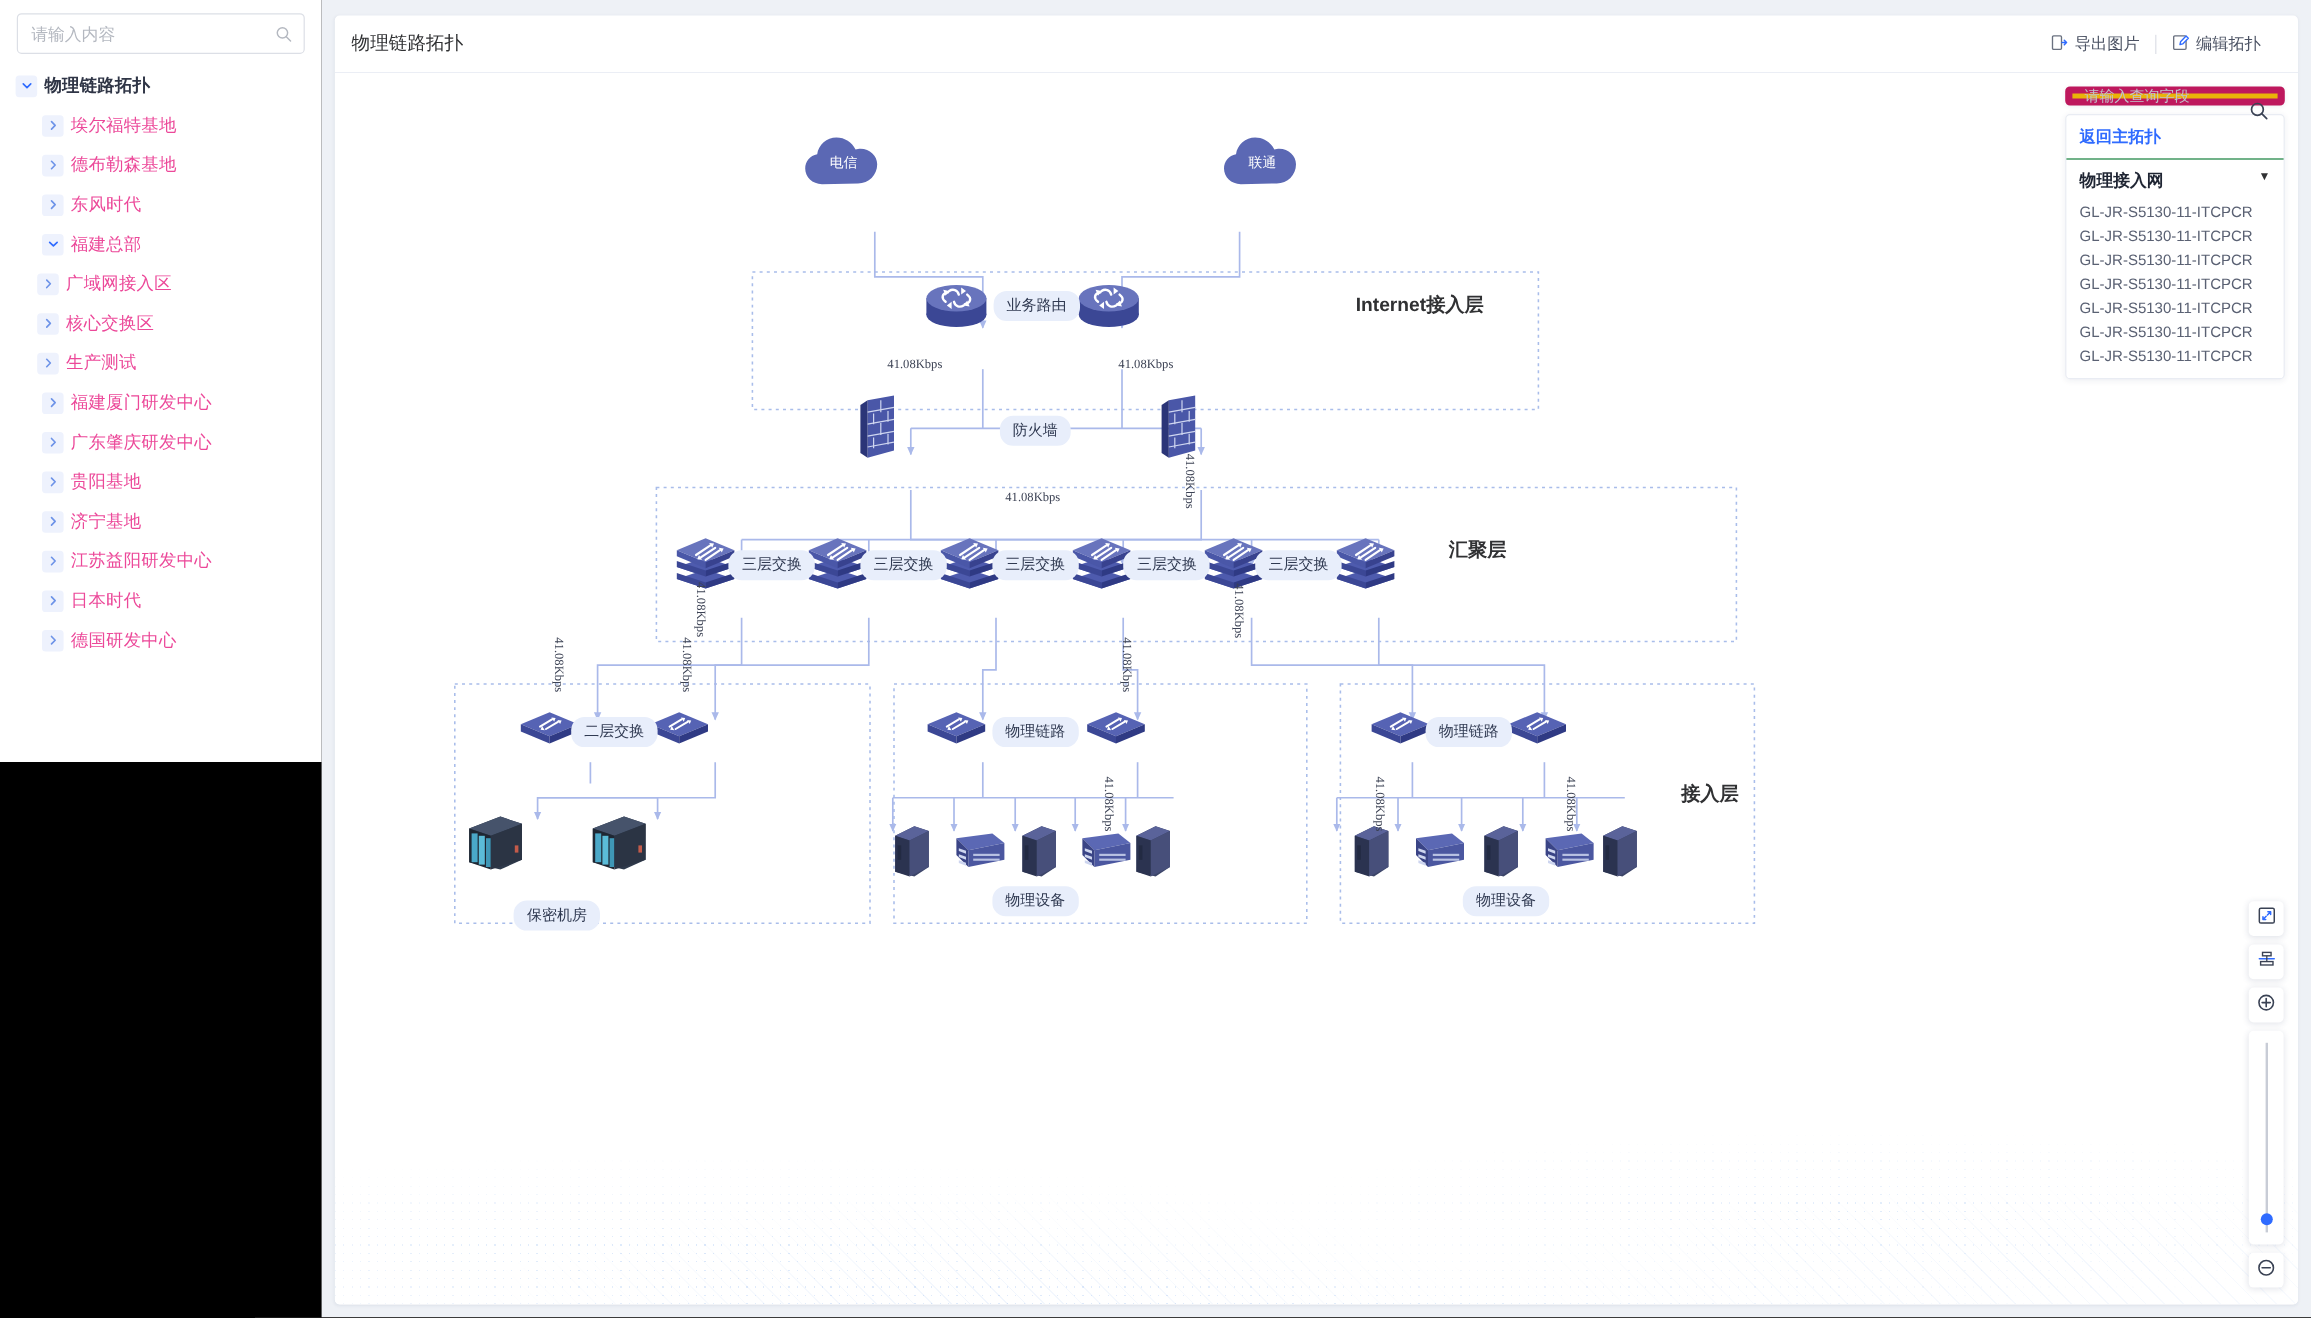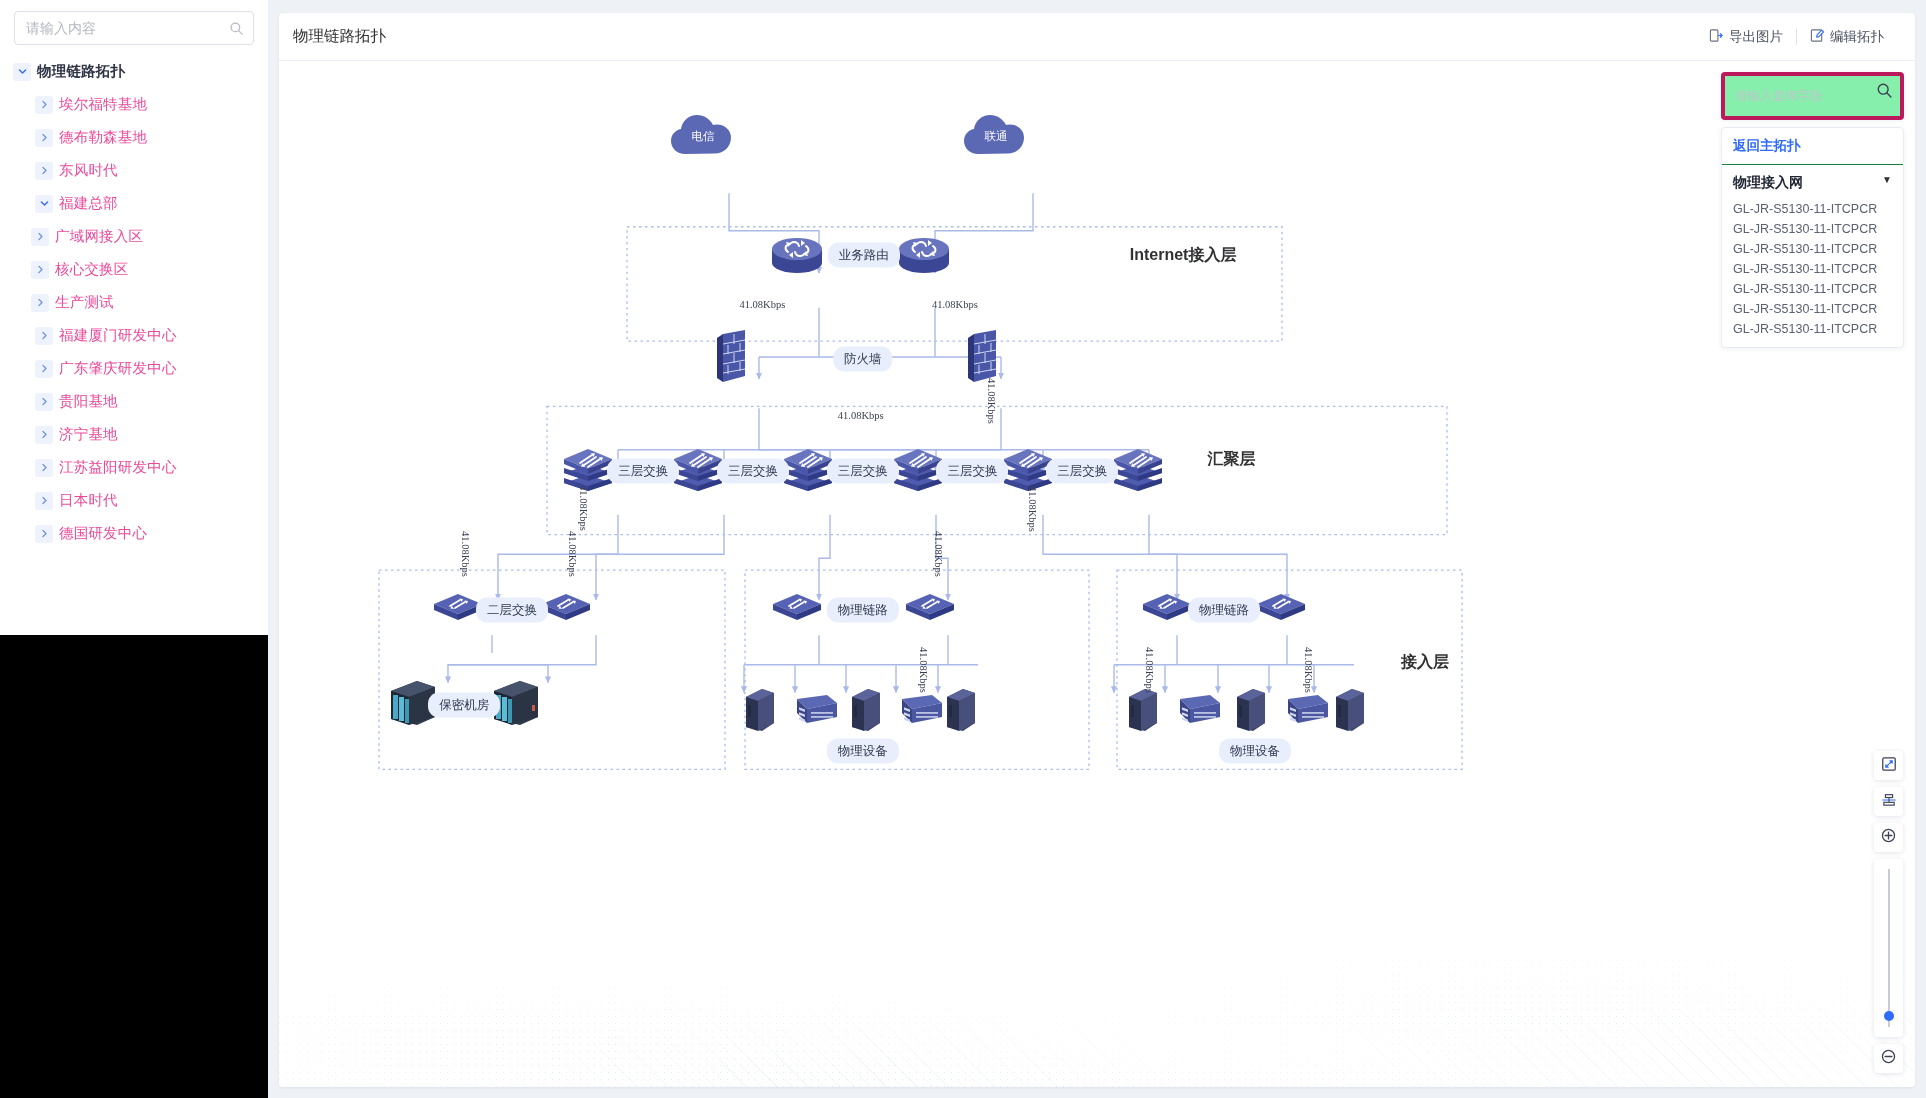--- a/index.html
+++ b/index.html
@@ -103,21 +103,21 @@
   .linklbl{
     position:absolute; transform:translate(-50%,-50%);
     font-size:10.5px; color:#3c4254; white-space:nowrap;
     font-family:"Liberation Serif","DejaVu Serif",serif;
   }
   .linklbl.vert{ transform:translate(-50%,-50%) rotate(90deg); }
 
   
   .rpanel{ position:absolute; right:11px; top:11px; width:183px; }
   .rsearch{
-    position:relative; height:48px; background:#86efac; border:4px solid #be185d;
+    position:relative; height:16px; background:#eab308; border:6px solid #be185d;
     border-radius:4px; display:flex; align-items:center; padding:0 30px 0 10px;
     box-shadow:0 1px 4px rgba(20,40,80,.07);
   }
   .rsearch input{
     border:none; outline:none; width:100%; font-size:12.5px; color:#606266; background:transparent;
     font-family:"Liberation Sans","DejaVu Sans",sans-serif;
   }
   .rsearch input::placeholder{ color:#c0c4cc; }
   .rsearch .mag{ position:absolute; right:7px; top:6px; }
   .rlist{
@@ -382,21 +382,21 @@
               <path d="M835 612 V640" fill="none" stroke="#aab9ea" stroke-width="1.4" marker-end="url(#ar)"></path>
               <path d="M886 612 V640" fill="none" stroke="#aab9ea" stroke-width="1.4" marker-end="url(#ar)"></path>
               <path d="M939 612 V640" fill="none" stroke="#aab9ea" stroke-width="1.4" marker-end="url(#ar)"></path>
               <path d="M990 612 V640" fill="none" stroke="#aab9ea" stroke-width="1.4" marker-end="url(#ar)"></path>
               <path d="M1035 612 V640" fill="none" stroke="#aab9ea" stroke-width="1.4" marker-end="url(#ar)"></path>
             </svg>
         <div class="node" style="left: 424.35px; top: 75.96px;"><svg width="72" height="50" viewBox="0 0 72 50">
                 <path d="M18 44c-8 0-14-6-14-13 0-6 4-11 10-12 1-8 8-14 16-14 7 0 13 4 16 10 1-.4 3-.6 4-.6 8 0 14 6 14 13 0 9-7 16-16 16z" fill="#5b68b4"></path>
                 <text x="36" y="30" text-anchor="middle" font-size="11.5" fill="#ffffff" font-family="Liberation Sans, sans-serif">电信</text>
               </svg></div>
-            <div class="node" style="left: 717px; top: 75.96px;"><svg width="72" height="50" viewBox="0 0 72 50">
+            <div class="node" style="left: 773px; top: 75.96px;"><svg width="72" height="50" viewBox="0 0 72 50">
                 <path d="M18 44c-8 0-14-6-14-13 0-6 4-11 10-12 1-8 8-14 16-14 7 0 13 4 16 10 1-.4 3-.6 4-.6 8 0 14 6 14 13 0 9-7 16-16 16z" fill="#5b68b4"></path>
                 <text x="36" y="30" text-anchor="middle" font-size="11.5" fill="#ffffff" font-family="Liberation Sans, sans-serif">联通</text>
               </svg></div>
             <div class="node" style="left: 517.5px; top: 194.12px;"><svg width="58" height="48" viewBox="0 0 58 48">
                 <ellipse cx="29" cy="34" rx="25" ry="10" fill="#3b4795"></ellipse>
                 <rect x="4" y="20" width="50" height="14" fill="#3b4795"></rect>
                 <ellipse cx="29" cy="20" rx="25" ry="11" fill="#6874bd"></ellipse>
                 <g fill="none" stroke="#ffffff" stroke-width="2" stroke-linecap="round">
                   <path d="M20 23c-4-3-3-7 2-8"></path>
                   <path d="M38 17c4 3 3 7-2 8"></path>
@@ -652,21 +652,21 @@
                 <path d="M4 14 L30 4 L48 10 L22 20 Z" fill="#46536b"></path>
                 <path d="M4 14 L22 20 L22 48 L4 42 Z" fill="#1f2733"></path>
                 <g>
                   <rect x="6" y="18" width="5" height="24" fill="#4aa8c8"></rect>
                   <rect x="12" y="20" width="5" height="24" fill="#5bbcd8"></rect>
                   <rect x="18" y="22" width="4" height="24" fill="#3f97b6"></rect>
                 </g>
                 <path d="M22 20 L48 10 L48 40 L22 48 Z" fill="#2b3444"></path>
                 <rect x="42" y="28" width="3" height="6" fill="#c45b4a"></rect>
               </svg></div>
-            <div class="chip" style="left: 185.265px; top: 644px;">保密机房</div>
+            <div class="chip" style="left: 185.265px; top: 702px;">保密机房</div>
             <div class="node" style="left: 517.5px; top: 548.6px;"><svg width="52" height="36" viewBox="0 0 52 36">
                 <path d="M26 4 L50 14 L26 24 L2 14 Z" fill="#5663b4"></path>
                 <path d="M2 14 L2 20 L26 30 L26 24 Z" fill="#3b4795"></path>
                 <path d="M50 14 L50 20 L26 30 L26 24 Z" fill="#2f3a84"></path>
                 <g stroke="#ffffff" stroke-width="1.7" fill="none" stroke-linecap="round">
                   <path d="M18 16 L28 10"></path>
                   <path d="M23 18 L33 12"></path>
                 </g>
                 <g fill="#ffffff">
                   <path d="M27.5 8.5l3.5.4-1.2 3z"></path>

